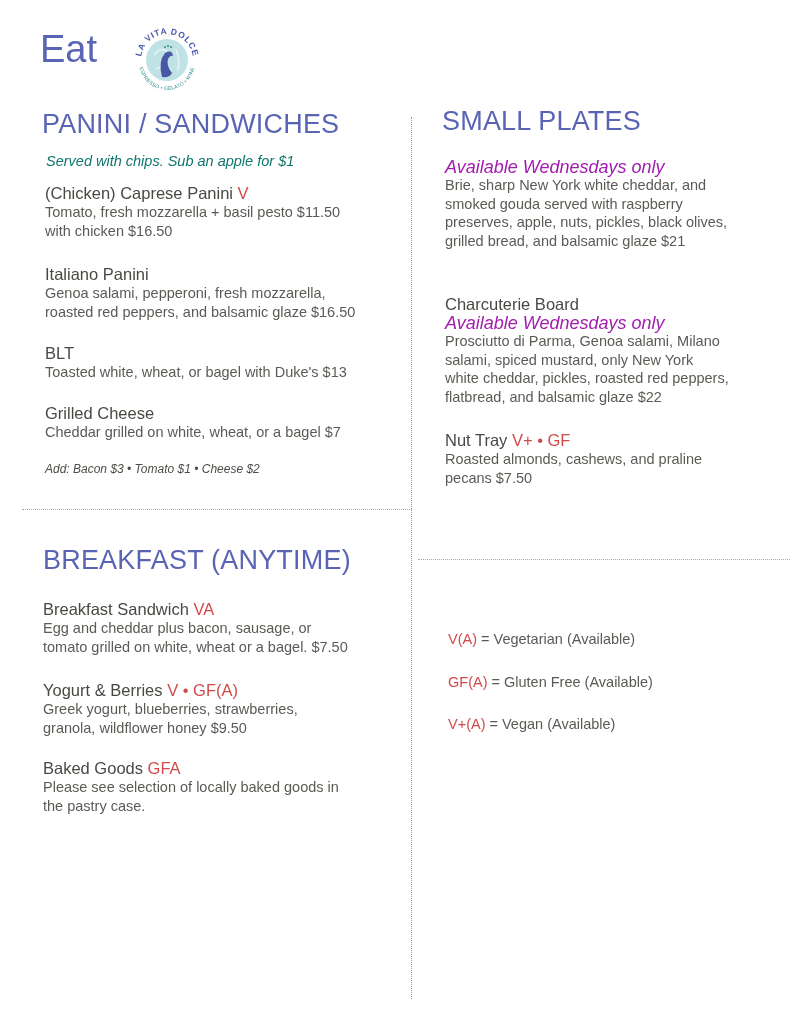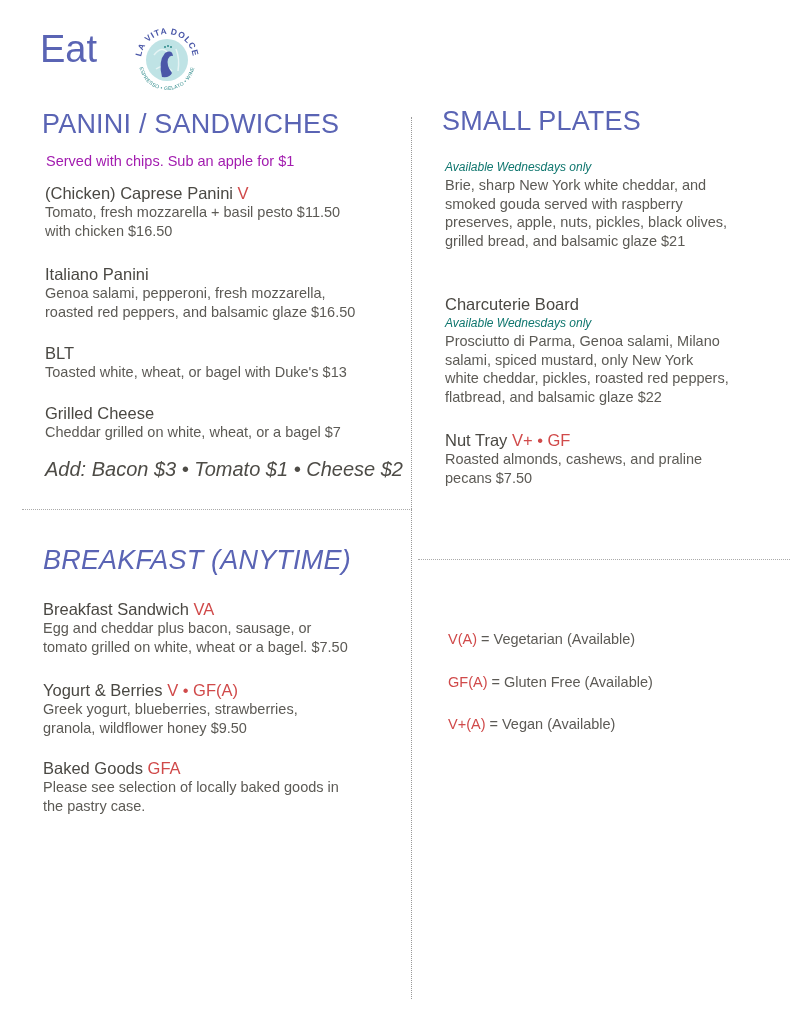--- a/index.html
+++ b/index.html
@@ -2,27 +2,27 @@
 <html><head>
 <meta charset="utf-8">
 <style>
   html, body { margin:0; padding:0; background:#ffffff; }
   body { width:791px; height:1024px; position:relative; overflow:hidden;
          font-family:"Liberation Sans", sans-serif; color:#5c5a55; }
   .abs { position:absolute; }
   .title { left:40px; top:30px; font-size:38px; color:#5a64b4; font-weight:normal; letter-spacing:0px; line-height:1; }
   .logo { left:132px; top:25px; width:70px; height:70px; }
   .h2 { font-size:27px; color:#5a64b4; font-weight:normal; line-height:1; letter-spacing:0.2px; white-space:nowrap; }
-  .note { font-size:14.5px; color:#a21caf; line-height:18px; }
+  .note { font-size:14.5px; color:#0f766e; line-height:18px;font-style:italic; }
   .item { margin:0; }
   .iname { font-size:16.5px; color:#4a4843; line-height:20px; white-space:nowrap; }
   .tag { color:#d04a4a; }
   .idesc { font-size:14.5px; color:#5c5a55; line-height:18.5px; }
-  .avail { font-size:12px; font-style:italic; color:#0f766e; line-height:18px; }
-  .addline { font-size:20px; font-style:italic; color:#4e4c47; line-height:20px; white-space:nowrap; }
+  .avail { font-size:18px; font-style:italic; color:#a21caf; line-height:18px; }
+  .addline { font-size:12px; font-style:italic; color:#4e4c47; line-height:20px; white-space:nowrap; }
   .vline { left:411px; top:117px; width:0; height:882px; border-left:1.5px dotted #999; }
   .hline-left { left:22px; top:509px; width:390px; height:0; border-top:1.5px dotted #aaa; }
   .hline-right { left:418px; top:559px; width:372px; height:0; border-top:1.5px dotted #aaa; }
   .legend div { font-size:14.5px; line-height:18.5px; color:#5c5a55; white-space:nowrap;margin-top:24px; }
   .legend .key { color:#d04a4a; }
 </style>
 </head>
 <body>
 
 <div class="abs title">Eat</div>
@@ -96,21 +96,21 @@
   <div class="idesc">white cheddar, pickles, roasted red peppers,</div>
   <div class="idesc">flatbread, and balsamic glaze $22</div>
 </div>
 
 <div class="abs item" style="left:445px; top:430px;">
   <div class="iname"><span>Nut Tray</span> <span class="tag">V+ • GF</span></div>
   <div class="idesc">Roasted almonds, cashews, and praline</div>
   <div class="idesc">pecans $7.50</div>
 </div>
 
-<div class="abs h2" style="left:43px; top:547px;font-style:italic;">BREAKFAST (ANYTIME)</div>
+<div class="abs h2" style="left:43px; top:547px;">BREAKFAST (ANYTIME)</div>
 
 <div class="abs item" style="left:43px; top:599px;">
   <div class="iname"><span>Breakfast Sandwich</span> <span class="tag">VA</span></div>
   <div class="idesc">Egg and cheddar plus bacon, sausage, or</div>
   <div class="idesc">tomato grilled on white, wheat or a bagel. $7.50</div>
 </div>
 
 <div class="abs item" style="left:43px; top:680px;">
   <div class="iname"><span>Yogurt &amp; Berries</span> <span class="tag">V • GF(A)</span></div>
   <div class="idesc">Greek yogurt, blueberries, strawberries,</div>

